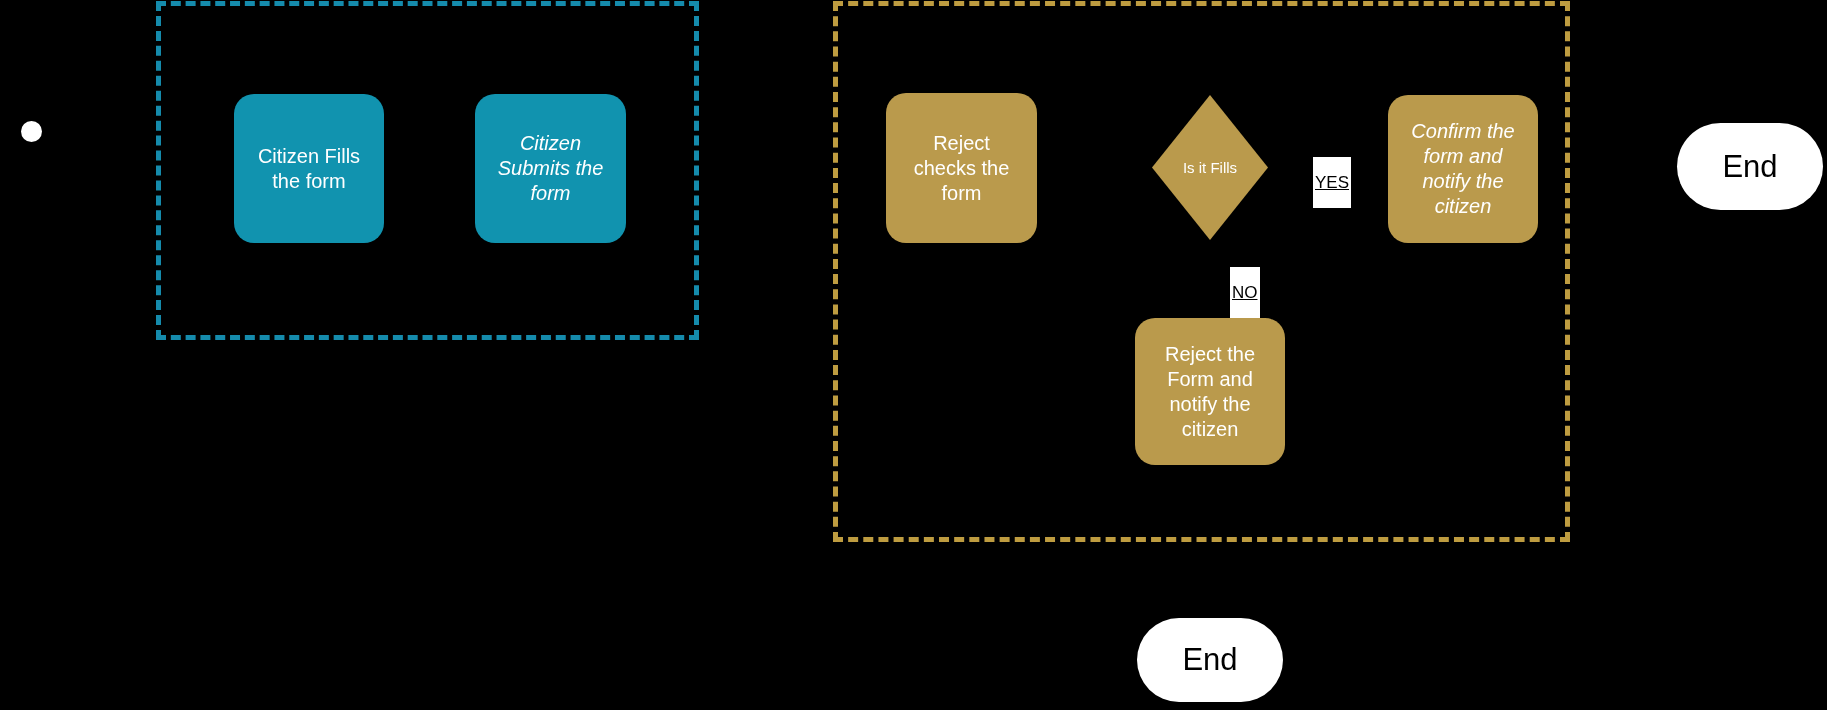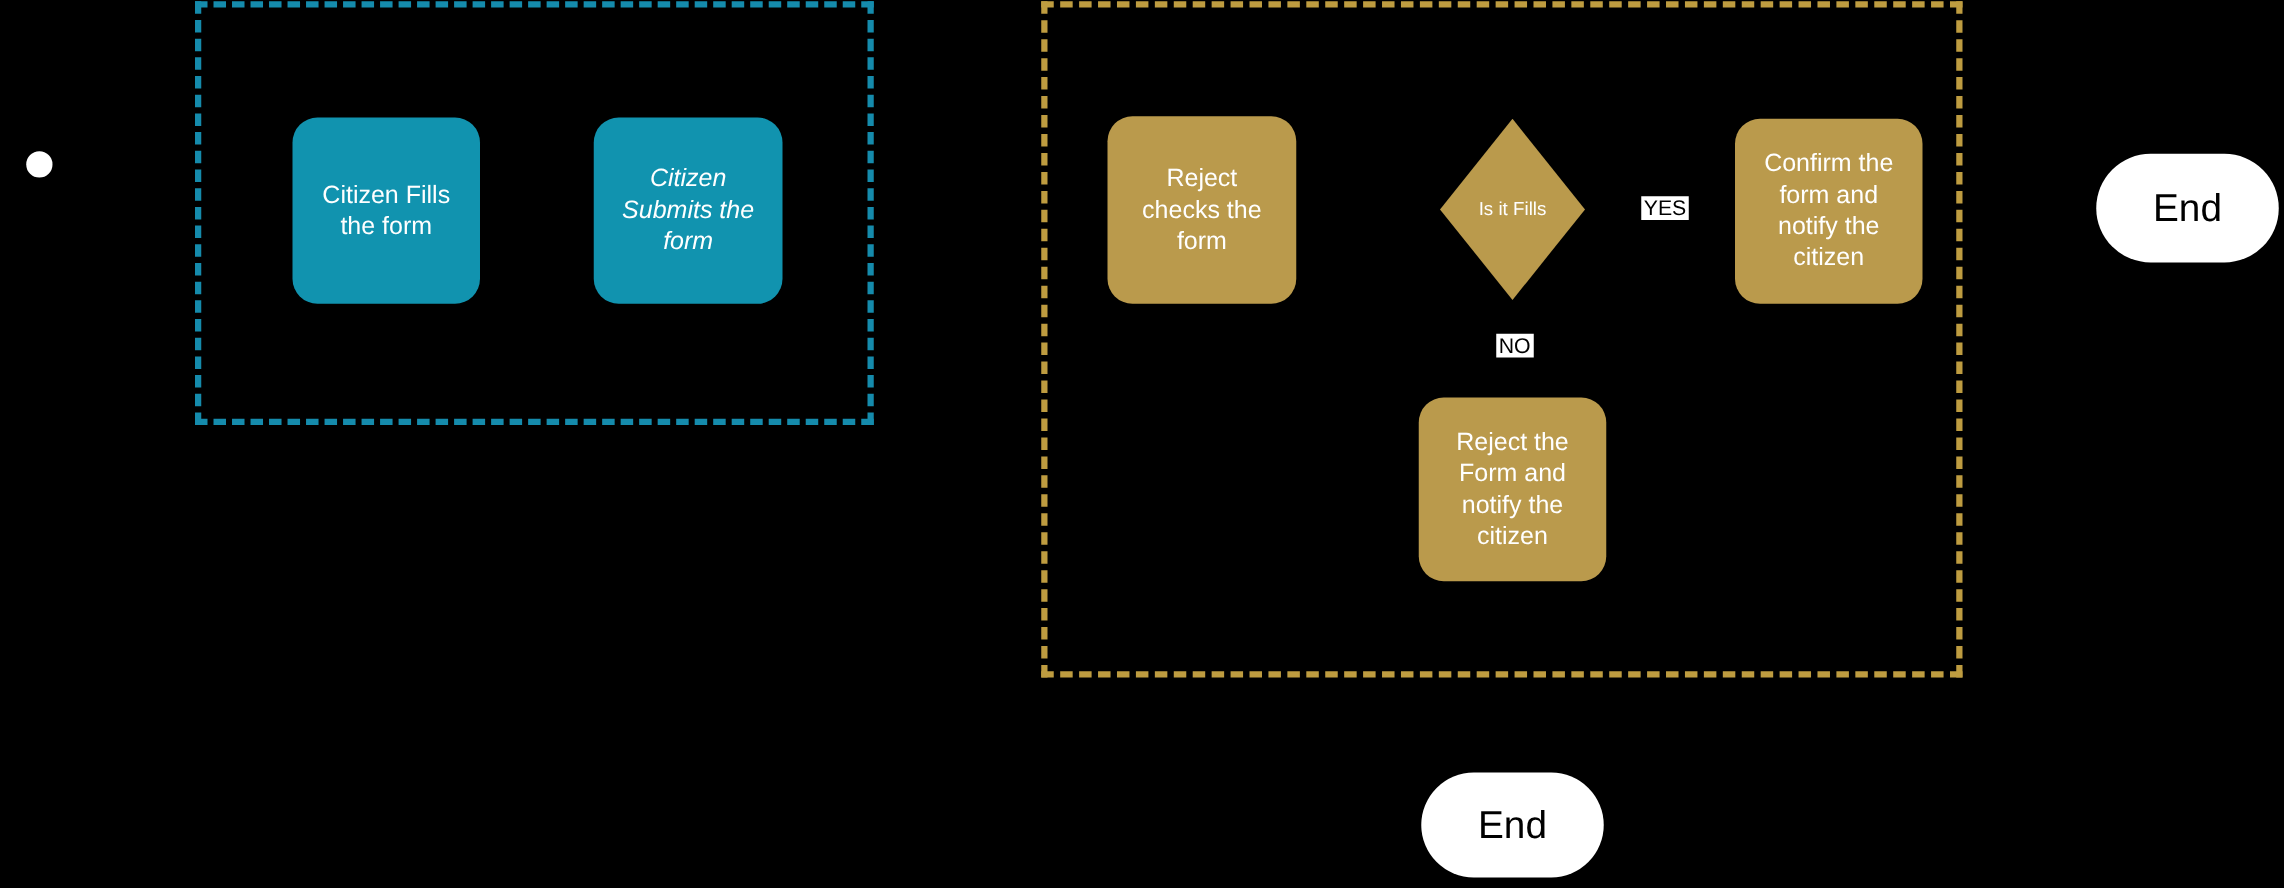--- a/index.html
+++ b/index.html
@@ -49,21 +49,21 @@
   }
   .process.teal { background: var(--citizen-node, #1193AF); }
   .process.gold { background: var(--auditor-node, #BA9A4C); }
   .process .node-label { display: block; }
   #node-citizen-fills   { left: 222px; top: 94px;  width: 150px; height: 149px; margin-left: 12px; }
   #node-citizen-fills   .node-label { width: 118px; }
   #node-citizen-submits { left: 475px; top: 94px;  width: 151px; height: 149px; }
   #node-citizen-submits .node-label { width: 122px; font-style: italic; }
   #node-auditor-checks  { left: 886px; top: 93px;  width: 151px; height: 150px; }
   #node-auditor-checks  .node-label { width: 118px; }
-  #node-confirm         { left: 1388px; top: 95px; width: 150px; height: 148px; }
+  #node-confirm         { left: 1388px; top: 95px; width: 150px; height: 148px; font-style: italic; }
   #node-confirm         .node-label { width: 112px; }
   #node-reject          { left: 1135px; top: 318px; width: 150px; height: 147px; }
   #node-reject          .node-label { width: 112px; }
   .diamond {
     position: absolute;
     left: 1152px; top: 95px;
     width: 116px; height: 145px;
     background: var(--auditor-node, #BA9A4C);
     clip-path: polygon(50% 0, 100% 50%, 50% 100%, 0 50%);
     display: flex;
@@ -72,25 +72,26 @@
     text-align: center;
     color: var(--node-text, #FFFFFF);
     font-size: 15px;
   }
   .edge-label {
     position: absolute;
     background: var(--terminal-bg, #FFFFFF);
     color: var(--terminal-text, #000000);
     font-size: 17px;
     line-height: 19px;
-    padding: 0 2px;
+    padding: 16px 2px;
     white-space: nowrap;
+    text-decoration: underline;
   }
   #edge-label-yes { left: 1313px; top: 157px; }
-  #edge-label-no  { left: 1197px; top: 267px; }
+  #edge-label-no  { left: 1230px; top: 267px; }
   .terminator {
     position: absolute;
     background: var(--terminal-bg, #FFFFFF);
     color: var(--terminal-text, #000000);
     display: flex;
     align-items: center;
     justify-content: center;
     font-size: 31px;
   }
   #end-right  { left: 1677px; top: 123px; width: 146px; height: 87px; border-radius: 44px; }

